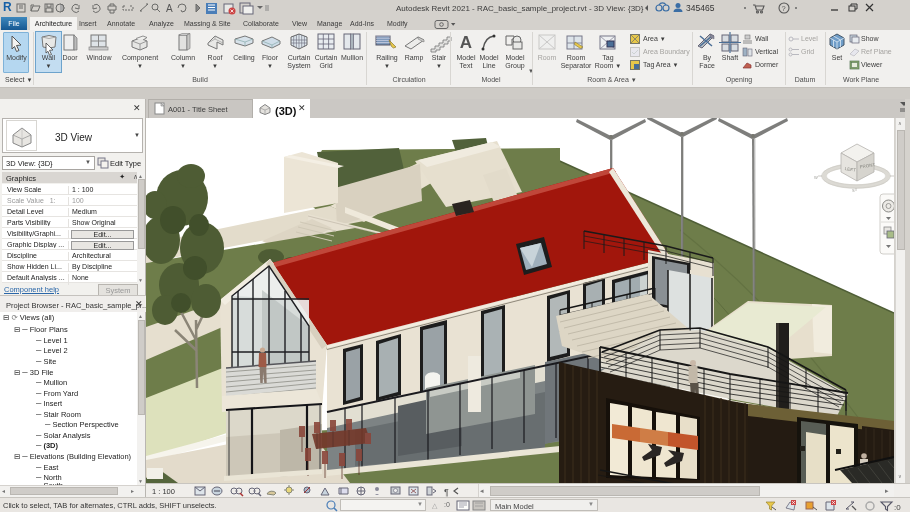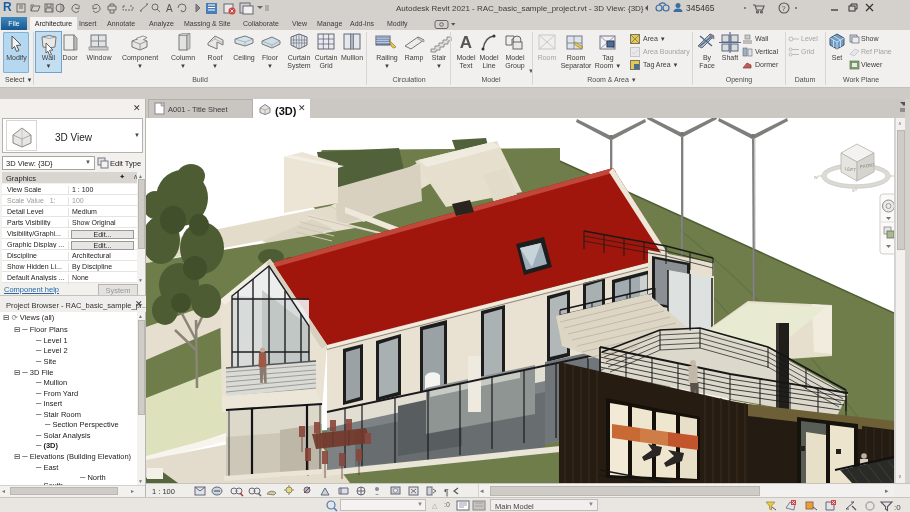--- a/index.html
+++ b/index.html
@@ -434,21 +434,21 @@
     <div class="tree" style="left:14px;top:269px;">⊟ ─ 3D File</div>
     <div class="tree" style="left:36px;top:279px;">─ Mullion</div>
     <div class="tree" style="left:36px;top:290px;">─ From Yard</div>
     <div class="tree" style="left:36px;top:300px;">─ Insert</div>
     <div class="tree" style="left:36px;top:311px;">─ Stair Room</div>
     <div class="tree" style="left:36px;top:321px;margin-left:9px;">─ Section Perspective</div>
     <div class="tree" style="left:36px;top:332px;">─ Solar Analysis</div>
     <div class="tree" style="left:36px;top:342px;font-weight:bold;">─ (3D)</div>
     <div class="tree" style="left:14px;top:353px;">⊟ ─ Elevations (Building Elevation)</div>
     <div class="tree" style="left:36px;top:364px;">─ East</div>
-    <div class="tree" style="left:36px;top:374px;margin-left:44px;">─ North</div>
+    <div class="tree" style="left:36px;top:374px;">─ North</div>
     <div class="tree" style="left:36px;top:382px;height:4px;overflow:hidden;">─ South</div>
 
     <div class="abs sbtrack" style="left:137px;top:213px;width:8px;height:173px;"></div>
     <div class="abs" style="left:138px;top:214px;font-size:5px;color:#777;">▲</div>
     <div class="abs sbthumb" style="left:137.5px;top:221px;width:7px;height:95px;"></div>
     <div class="abs" style="left:138px;top:379px;font-size:5px;color:#777;">▼</div>
 
     <div class="abs sbtrack" style="left:0;top:386px;width:145px;height:11px;border-top:1px solid #d5d2ce;"></div>
     <div class="abs" style="left:2px;top:388px;font-size:6px;color:#777;">◂</div>
     <div class="abs sbthumb" style="left:10px;top:387.5px;width:108px;height:8px;"></div>
@@ -953,20 +953,21 @@
         <path d="M264 3 l-4 3 4 3" fill="none" stroke="#555" stroke-width="1.2"></path>
       </g>
     </svg>
 
     <div class="abs" style="left:332px;top:0px;width:416px;height:13px;background:#f2f1ef;border-left:1px solid #d5d2ce;"></div>
     <div class="abs" style="left:334px;top:3px;font-size:7px;color:#777;">◂</div>
     <div class="abs sbthumb" style="left:344px;top:1.5px;width:270px;height:10px;"></div>
     <div class="abs" style="left:739px;top:3px;font-size:7px;color:#777;">▸</div>
   </div>
   <div id="statusbar" class="abs">
+    <div class="abs" style="left:3px;top:3px;">Click to select, TAB for alternates, CTRL adds, SHIFT unselects.</div>
     <svg class="abs" style="left:325px;top:1px" width="14" height="13">
         <circle cx="6" cy="6" r="4" fill="none" stroke="#4a7eb8" stroke-width="1.2"></circle>
         <path d="M9 9 l3 3" stroke="#4a7eb8" stroke-width="1.5"></path>
       </svg>
     <div class="abs" style="left:340px;top:1px;width:86px;height:12px;background:#f4f3f1;border:1px solid #c0bdb8;"></div>
     <div class="abs" style="left:417px;top:3px;font-size:6px;color:#888;">▼</div>
     <div class="abs" style="left:432px;top:4px;font-size:7px;color:#999;">△</div>
     <div class="abs" style="left:444px;top:3px;font-size:7px;color:#666;">:0</div>
     <svg class="abs" style="left:456px;top:1px" width="30" height="13">
         <rect x="1" y="2" width="12" height="9" fill="#fdfdfb" stroke="#667"></rect>

